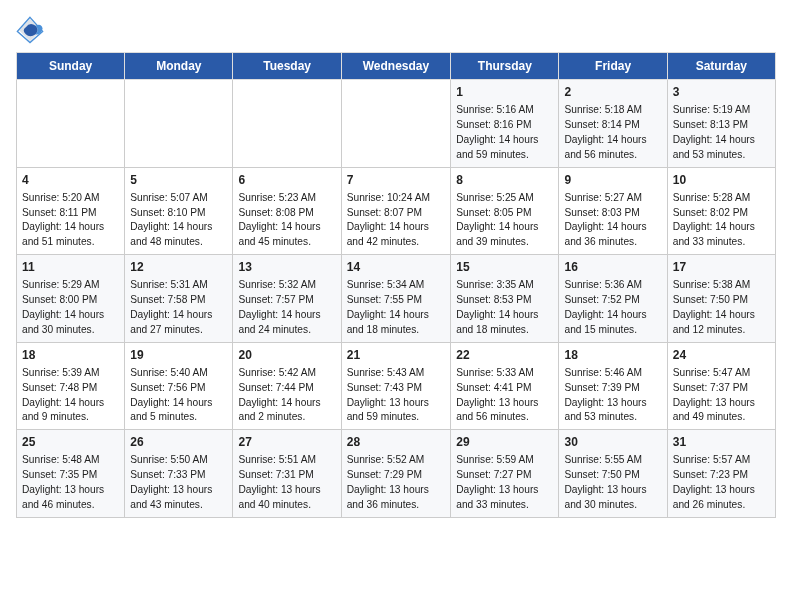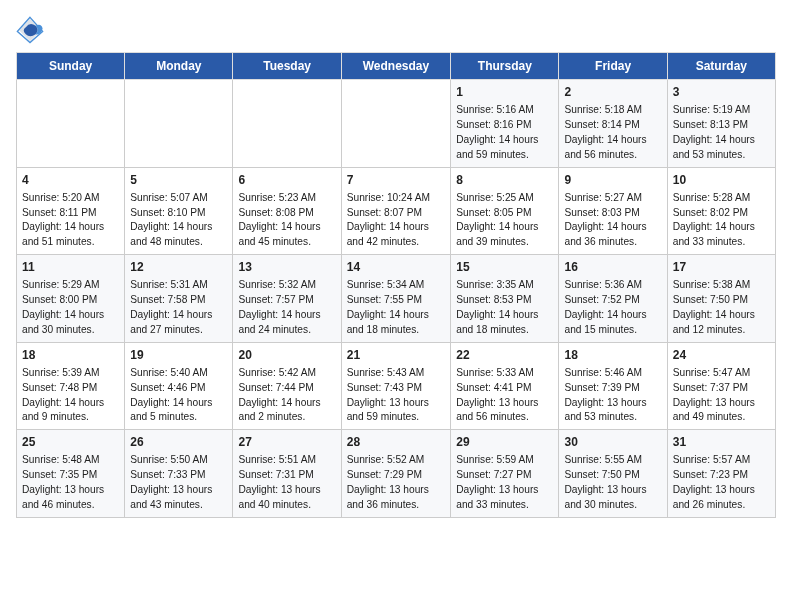--- a/index.html
+++ b/index.html
@@ -255,21 +255,21 @@
         <td>
           <span class="day-num">18</span>
           <div>Sunrise: 5:39 AM</div>
           <div>Sunset: 7:48 PM</div>
           <div>Daylight: 14 hours</div>
           <div>and 9 minutes.</div>
         </td>
         <td>
           <span class="day-num">19</span>
           <div>Sunrise: 5:40 AM</div>
-          <div>Sunset: 4:46 PM</div>
+          <div>Sunset: 7:56 PM</div>
           <div>Daylight: 14 hours</div>
           <div>and 5 minutes.</div>
         </td>
         <td>
           <span class="day-num">20</span>
           <div>Sunrise: 5:42 AM</div>
           <div>Sunset: 7:44 PM</div>
           <div>Daylight: 14 hours</div>
           <div>and 2 minutes.</div>
         </td>

